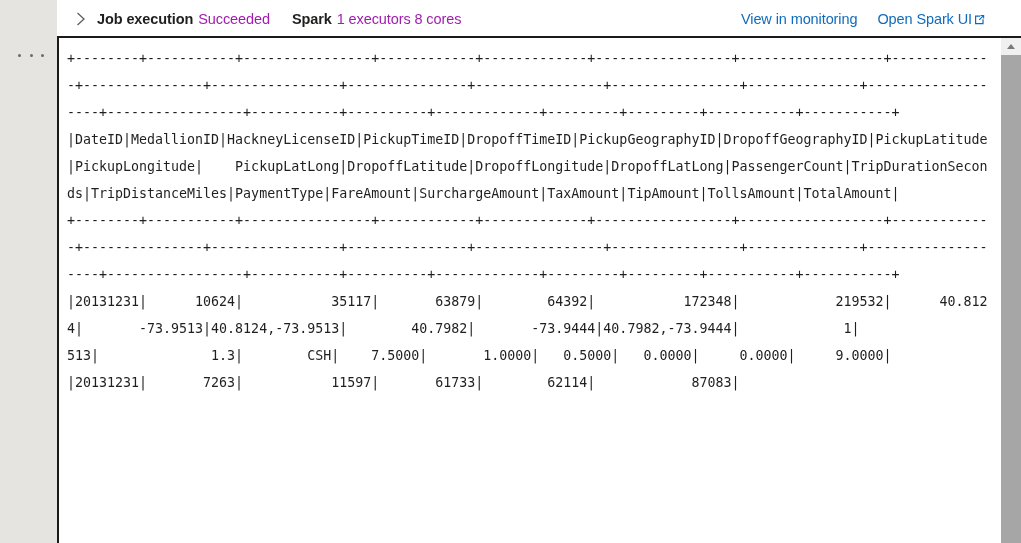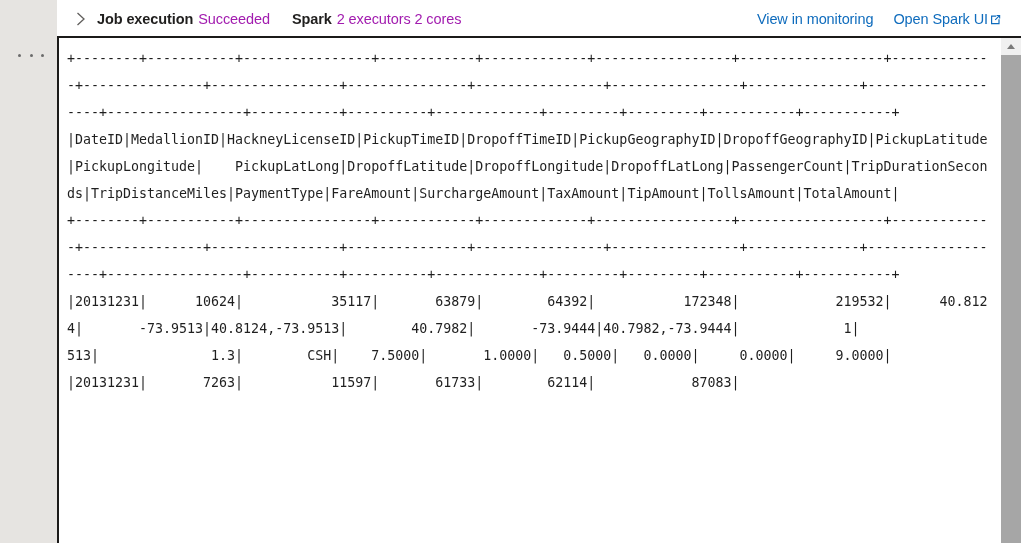--- a/index.html
+++ b/index.html
@@ -95,21 +95,21 @@
     letter-spacing: -0.1px;
   }
   .hdr-gap { width: 22px; flex: 0 0 auto; }
 
   .hdr-spacer { flex: 1 1 auto; }
 
   .hdr-links {
     display: flex;
     align-items: center;
     white-space: nowrap;
-    padding-right: 20px;
+    padding-right: 36px;
   }
   .hdr-link {
     font-size: 14.5px;
     color: #0f6cbd;
     text-decoration: none;
     cursor: pointer;
     letter-spacing: -0.1px;
   }
   .hdr-link + .hdr-link { margin-left: 20px; }
   .ext-icon {
@@ -224,21 +224,21 @@
 
     <div class="hdr-group">
       <span class="hdr-strong">Job execution</span>
       <span class="hdr-normal">Succeeded</span>
     </div>
 
     <div class="hdr-gap"></div>
 
     <div class="hdr-group">
       <span class="hdr-strong">Spark</span>
-      <span class="hdr-normal">2 executors 2 cores</span>
+      <span class="hdr-normal">1 executors 8 cores</span>
     </div>
 
     <div class="hdr-spacer"></div>
 
     <div class="hdr-links">
       <a class="hdr-link">View in monitoring</a>
       <a class="hdr-link"><span>Open Spark UI</span><span class="ext-icon"><svg width="11" height="11" viewBox="0 0 11 11" aria-hidden="true">
               <path d="M1 1.6 H6.2 V2.8 H2.2 V9 H8.4 V5.2 H9.6 V10.2 H1 Z" fill="#0f6cbd"></path>
               <path d="M6.6 1 H10.2 V4.6 H9.1 V2.8 L5.6 6.3 L4.8 5.5 L8.3 2.05 H6.6 Z" fill="#0f6cbd"></path>
             </svg></span></a>

